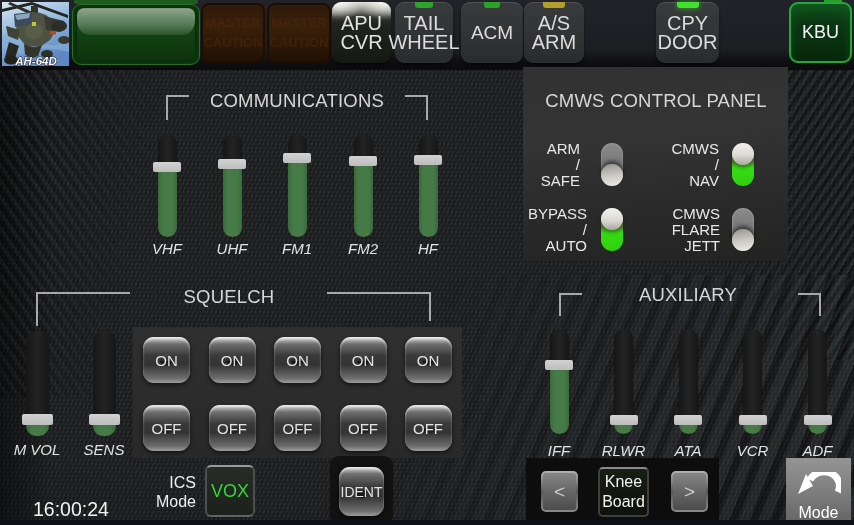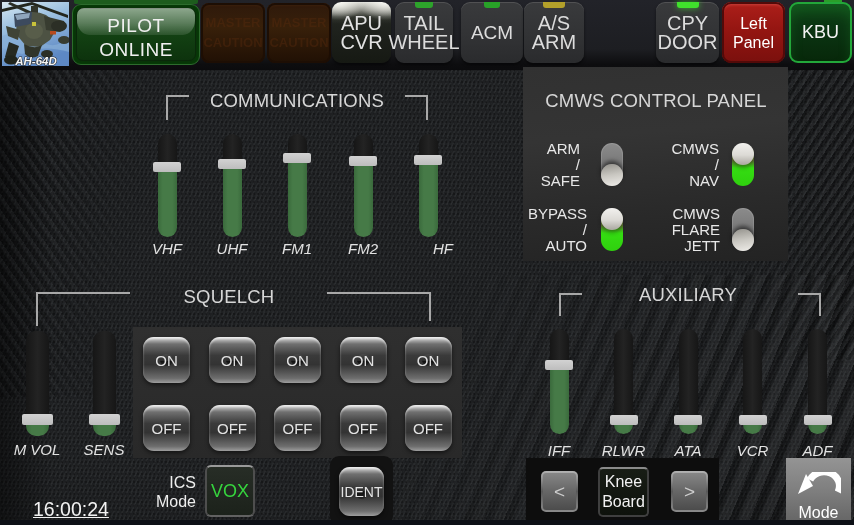--- a/index.html
+++ b/index.html
@@ -59,21 +59,21 @@
 
 .sqpanel{position:absolute;left:133px;top:327px;width:329px;height:131px;
  background:linear-gradient(180deg,#2f2f2f,#292929);}
 .mbtn{position:absolute;border-radius:11px;padding:17px;
  background:linear-gradient(180deg,#e0e0e0 0px,#c0c0c0 2px,#707070 7px,#3a3a3a 40%,#333 60%,#6e6e6e 90%,#9e9e9e 100%);
  box-shadow:inset 0 2px 2px rgba(255,255,255,0.5), 0 2px 4px rgba(0,0,0,0.55);}
 .mbtn .in{width:100%;height:100%;border-radius:8.5px;
  background:linear-gradient(180deg,#4a4a4a 0px,#2a2a2a 7px,#161616 42%,#121212 60%,#222 88%,#2b2b2b 100%);
  display:flex;align-items:center;justify-content:center;color:#e3e3e3;font-size:15px;}
 
-.time{position:absolute;left:33px;top:498px;color:#f2f2f2;font-size:19.5px;text-decoration:underline;}
+.time{position:absolute;left:33px;top:498px;color:#f2f2f2;font-size:19.5px;}
 .icsl{position:absolute;right:658px;top:474px;color:#eee;font-size:16px;line-height:18.5px;text-align:right;}
 .voxb{position:absolute;left:205px;top:465px;width:50px;height:52px;border-radius:6px;
  border:2px solid #4e4e4e;border-top-color:#9a9a9a;border-bottom-color:#626262;
  background:linear-gradient(180deg,#272d26 0%,#1c221b 100%);
  display:flex;align-items:center;justify-content:center;color:#36d43e;font-size:18px;}
 .idpanel{position:absolute;left:330px;top:456px;width:63px;height:69px;border-radius:9px;background:#121212;}
 .kbpanel{position:absolute;left:526px;top:458px;width:193px;height:67px;background:#0d0d0d;}
 .navb{position:absolute;top:471px;width:37px;height:41px;border-radius:5px;padding:2px;
  background:linear-gradient(180deg,#b2b2b2,#585858 50%,#8a8a8a);}
 .navb .in{width:100%;height:100%;border-radius:3px;background:linear-gradient(180deg,#868686 0%,#696969 45%,#4c4c4c 100%);
@@ -128,36 +128,34 @@
       <rect x="48" y="29" width="6" height="3.5" fill="#b84a1e"></rect>
       <text x="34" y="62.5" text-anchor="middle" font-size="11.5" font-style="italic" font-weight="bold" fill="#f5f5f5" paint-order="stroke" stroke="#222" stroke-width="1.1" font-family="Liberation Sans">AH-64D</text>
     </svg>
   </div>
   <div class="abs" style="left:74px;top:0;width:124px;height:3.5px;background:#1d5c1d;border-radius:0 0 2px 2px;"></div>
   <div class="abs" style="left:824px;top:0;width:18px;height:3px;background:#2a9e2a;"></div>
 
   <div class="abs" style="left:72px;top:4px;width:128px;height:61px;border-radius:9px;background:#0a2f0a;border:1px solid #2d6b2d;box-shadow:inset 0 0 6px rgba(0,80,0,0.8);">
     <div class="abs" style="left:3px;top:3px;right:3px;bottom:3px;border-radius:7px;background:linear-gradient(180deg,#1c4f1c,#123f12 55%,#0d330d);border:1px solid #0a280a;"></div>
     <div class="abs" style="left:4px;top:3px;right:4px;height:27px;border-radius:7px 7px 12px 12px/7px 7px 15px 15px;background:linear-gradient(180deg,rgba(255,255,255,0.5),rgba(255,255,255,0.28) 60%,rgba(255,255,255,0.1));"></div>
-    <div class="abs" style="left:0;top:9px;width:100%;text-align:center;color:#f0f0f0;font-size:19px;line-height:24px;letter-spacing:0.5px;">PILOT<br>ONLINE</div>
   </div>
 
   <div class="abs" style="left:201px;top:3px;width:64px;height:60px;border-radius:8px;background:linear-gradient(180deg,#2e190b 0%,#38200a 40%,#201004 100%);box-shadow:inset 0 0 0 2px #1d0e04,inset 0 2px 3px rgba(120,60,20,0.35);">
     <div class="abs" style="left:0;top:10px;width:100%;text-align:center;color:rgba(88,44,15,0.42);font-size:13px;line-height:20px;font-weight:bold;">MASTER<br>CAUTION</div>
   </div>
   <div class="abs" style="left:267px;top:3px;width:64px;height:60px;border-radius:8px;background:linear-gradient(180deg,#2e190b 0%,#38200a 40%,#201004 100%);box-shadow:inset 0 0 0 2px #1d0e04,inset 0 2px 3px rgba(120,60,20,0.35);">
     <div class="abs" style="left:0;top:10px;width:100%;text-align:center;color:rgba(88,44,15,0.42);font-size:13px;line-height:20px;font-weight:bold;">MASTER<br>CAUTION</div>
   </div>
 
   <div class="tbtn" style="left:332px;width:59px;background:radial-gradient(75% 48% at 10% 0%, rgba(252,252,246,0.95) 0%, rgba(252,252,246,0) 62%),radial-gradient(75% 48% at 90% 0%, rgba(252,252,246,0.9) 0%, rgba(252,252,246,0) 62%),linear-gradient(180deg, rgba(244,244,236,0.85) 0%, rgba(235,235,225,0.5) 13%, rgba(150,155,140,0.15) 24%, rgba(0,0,0,0) 36%),linear-gradient(180deg,#272a24 0%,#1d201b 55%,#161913 100%);color:#e2e2e2;">APU<br>CVR</div>
   <div class="tbtn" style="left:395px;width:58px;">TAIL<br>WHEEL<span class="ind" style="background:#2da32b;width:18px;"></span></div>
   <div class="tbtn" style="left:461px;width:62px;font-size:19px;">ACM<span class="ind" style="background:#28a228;width:16px;"></span></div>
   <div class="tbtn" style="left:524px;width:60px;">A/S<br>ARM<span class="ind" style="background:#b3a02a;width:22px;"></span></div>
   <div class="tbtn" style="left:656px;width:63px;">CPY<br>DOOR<span class="ind" style="background:#40e22c;width:22px;box-shadow:0 0 6px rgba(70,240,50,0.7);"></span></div>
-  <div class="tbtn" style="left:722px;width:63px;background:linear-gradient(180deg,#ad1f1a 0%,#931511 48%,#7a100d 100%);box-shadow:inset 0 0 0 2px #520a09,inset 0 3px 3px rgba(255,130,120,0.35);color:#fff;font-size:16px;">Left<br>Panel</div>
   <div class="tbtn" style="left:789px;width:63px;background:linear-gradient(180deg,#0d3d15 0%,#0a3211 55%,#072709 100%);box-shadow:inset 0 0 0 2px #23a73a,inset 0 10px 14px rgba(40,180,60,0.25);color:#f2f2f2;font-size:18px;">KBU</div>
 
   <div class="title" style="left:297px;top:90px;">COMMUNICATIONS</div>
   <div class="brk" style="left:166px;top:95px;width:23px;height:25px;border-left-width:2px;border-top-width:2px;"></div>
   <div class="brk" style="left:405px;top:95px;width:23px;height:25px;border-right-width:2px;border-top-width:2px;"></div>
 
   <div class="trk" style="left:157.5px;top:134px;height:103px;">
       <div class="dk" style="height:35px;"></div>
       <div class="gr" style="height:68px;"></div>
     </div>
@@ -183,21 +181,21 @@
       <div class="gr" style="height:74px;"></div>
     </div>
   <div class="hdl" style="left:349px;top:156px;width:28px;"></div>
   <div class="slbl" style="left:363px;top:240px;">FM2</div>
 
   <div class="trk" style="left:418.5px;top:134px;height:103px;">
       <div class="dk" style="height:28px;"></div>
       <div class="gr" style="height:75px;"></div>
     </div>
   <div class="hdl" style="left:414px;top:155px;width:28px;"></div>
-  <div class="slbl" style="left:428px;top:240px;margin-left:15px;">HF</div>
+  <div class="slbl" style="left:428px;top:240px;">HF</div>
 
   <div class="cmws"></div>
   <div class="title" style="left:656px;top:90px;">CMWS CONTROL PANEL</div>
   <div class="clbl" style="left:520px;top:141px;width:60px;">ARM
 /
 SAFE</div>
   <div class="tgl off" style="left:601px;top:143px;">
       <div class="knob"></div>
     </div>
   <div class="clbl" style="left:659px;top:141px;width:60px;">CMWS

